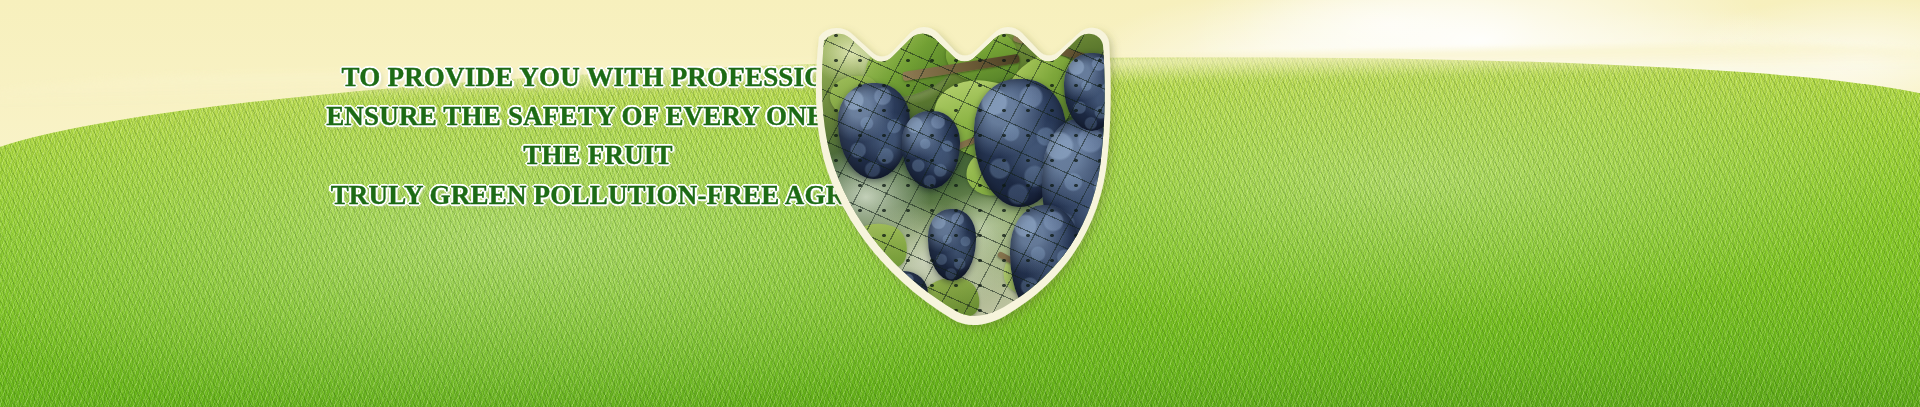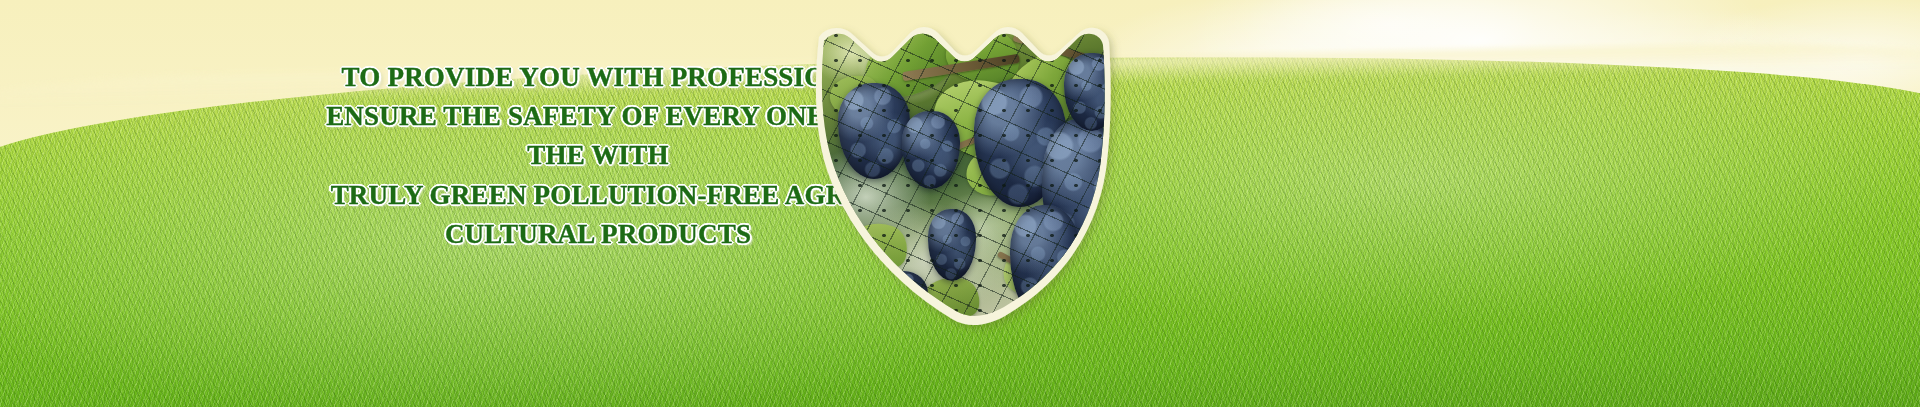--- a/index.html
+++ b/index.html
@@ -209,23 +209,22 @@
     <div class="hill">
       <div class="grass-tex"></div>
       <div class="grass-tex2"></div>
       <div class="hill-blur-top"></div>
     </div>
   </div>
 
   <div class="headline">
     <div class="line">TO PROVIDE YOU WITH PROFESSION-</div>
     <div class="line">ENSURE THE SAFETY OF EVERY ONE OF</div>
-    <div class="line">THE WITH</div>
+    <div class="line">THE FRUIT</div>
     <div class="line">TRULY GREEN POLLUTION-FREE AGRI-</div>
-    <div class="line">CULTURAL PRODUCTS</div>
   </div>
 
   <div class="shield-wrap">
     <svg viewBox="0 0 310 293" xmlns="http://www.w3.org/2000/svg" aria-hidden="true">
       <defs>
         <clipPath id="shieldClip">
           <path d="M 18 14
                    C 24 6, 36 4, 44 11
                    L 66 31
                    C 72 36, 80 36, 86 30

